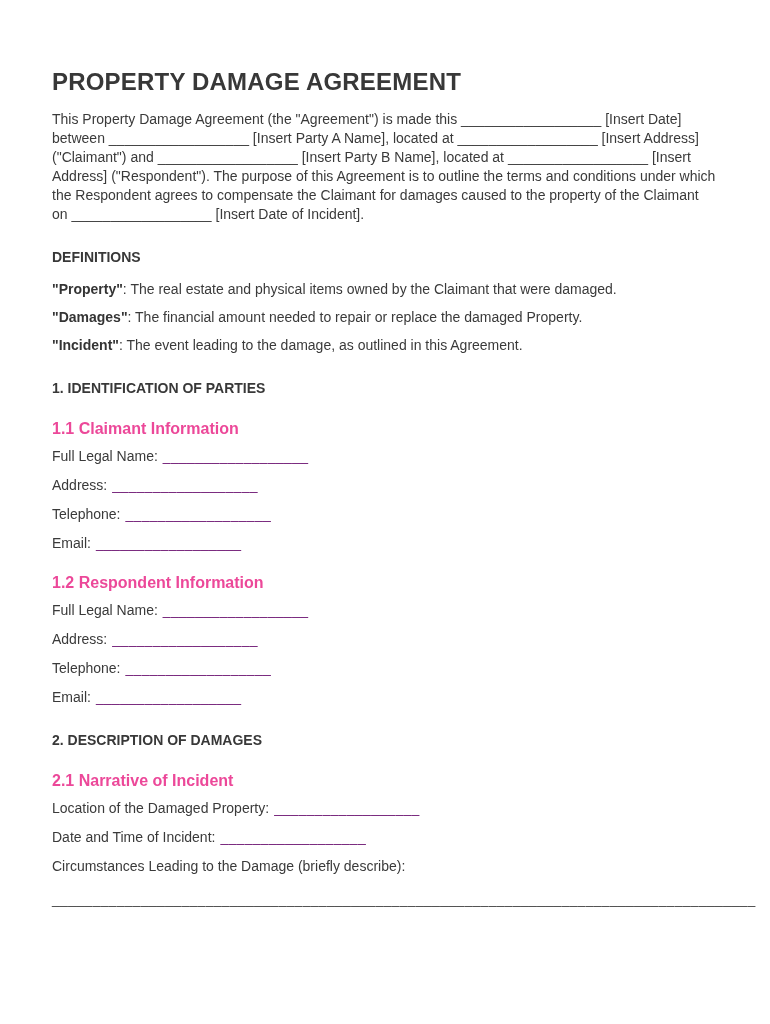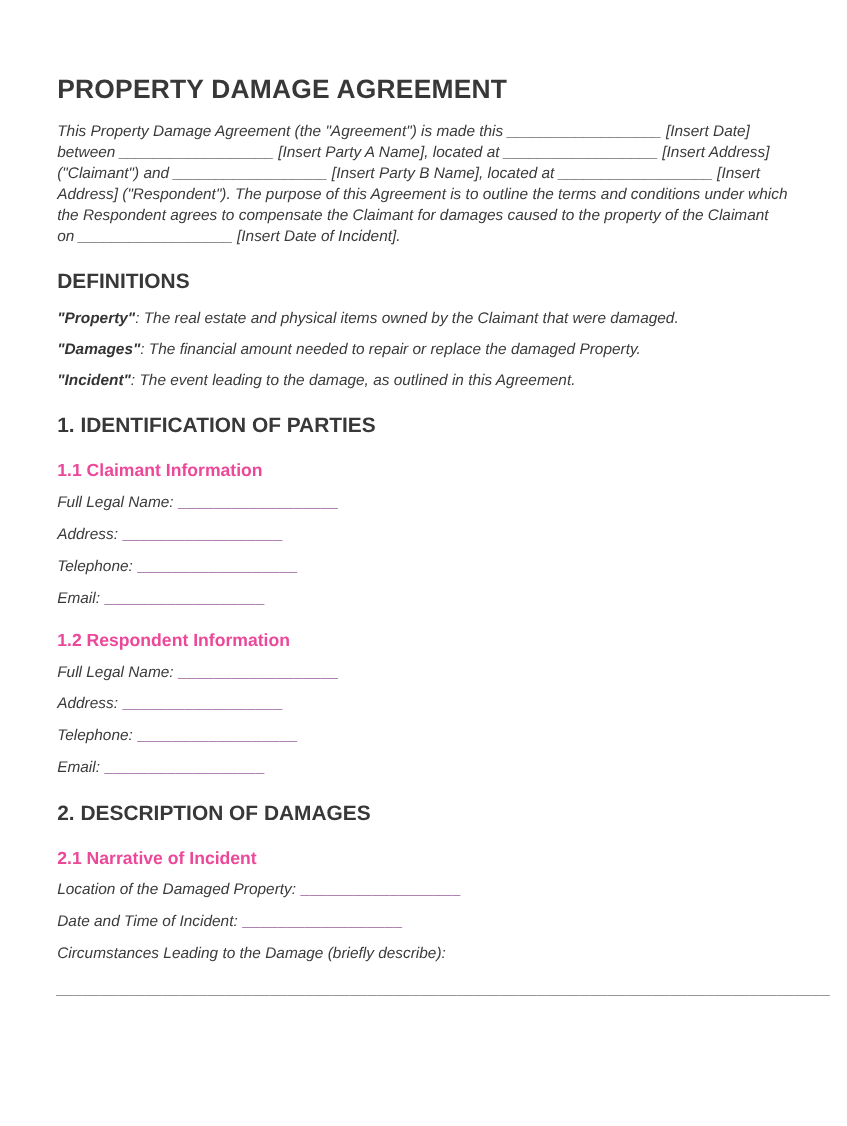--- a/index.html
+++ b/index.html
@@ -23,39 +23,38 @@
   }
   h1.doc-title {
     font-size: 24px;
     line-height: 26px;
     font-weight: bold;
     color: #383838;
     margin: 0 0 15px 0;
     letter-spacing: 0.2px;
   }
   h2.section-heading {
-    font-size: 19px;
+    font-size: 14px;
     line-height: 22px;
     font-weight: bold;
     color: #383838;
     margin: 22px 0 12px 0;
   }
   h3.subsection-heading {
     font-size: 16px;
     line-height: 20px;
     font-weight: bold;
     color: #ec4899;
     margin: 20px 0 8px 0;
   }
   p {
     font-size: 14px;
     line-height: 19px;
     margin: 0 0 9px 0;
     color: #3a3a3a;
-    font-style: italic;
   }
   p.intro-paragraph {
     margin: 0 0 14px 0;
   }
   p.definition-line strong {
     font-weight: bold;
     color: #343434;
   }
   p.field-line {
     margin: 0 0 10px 0;

